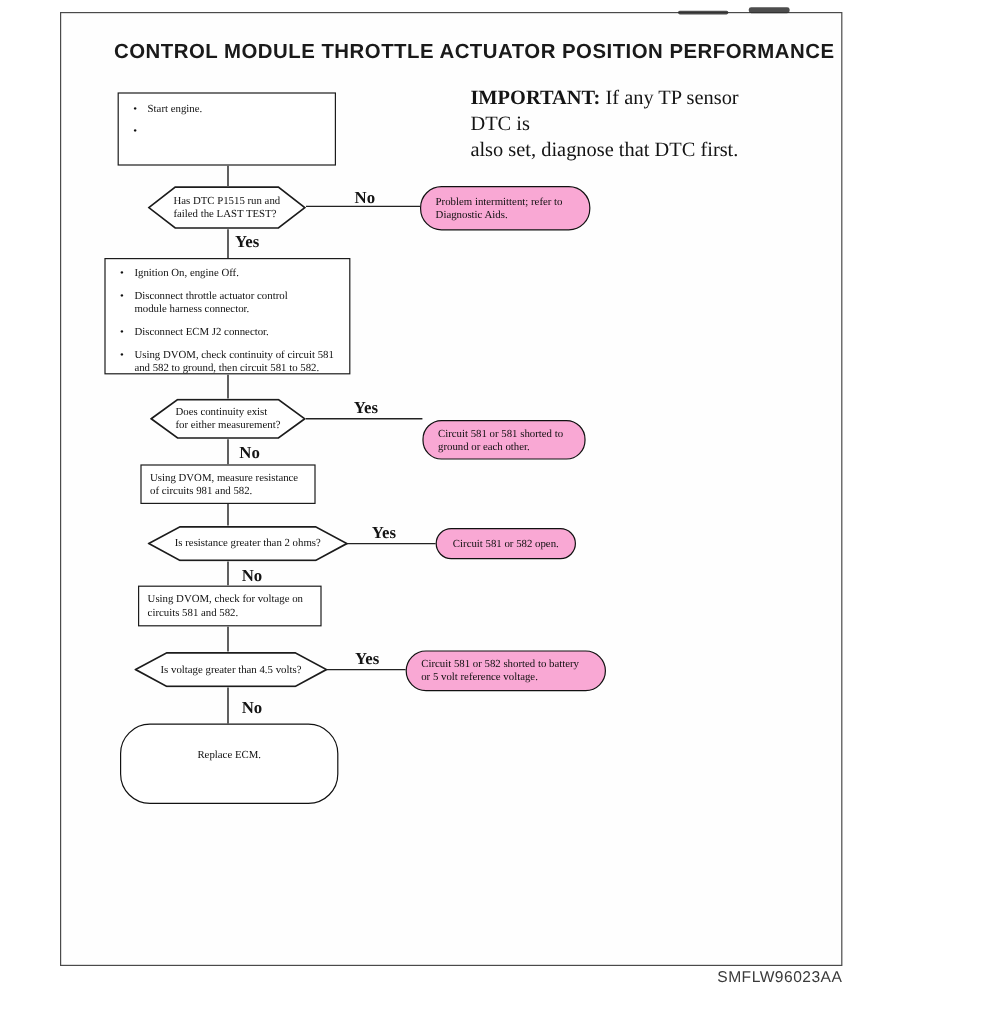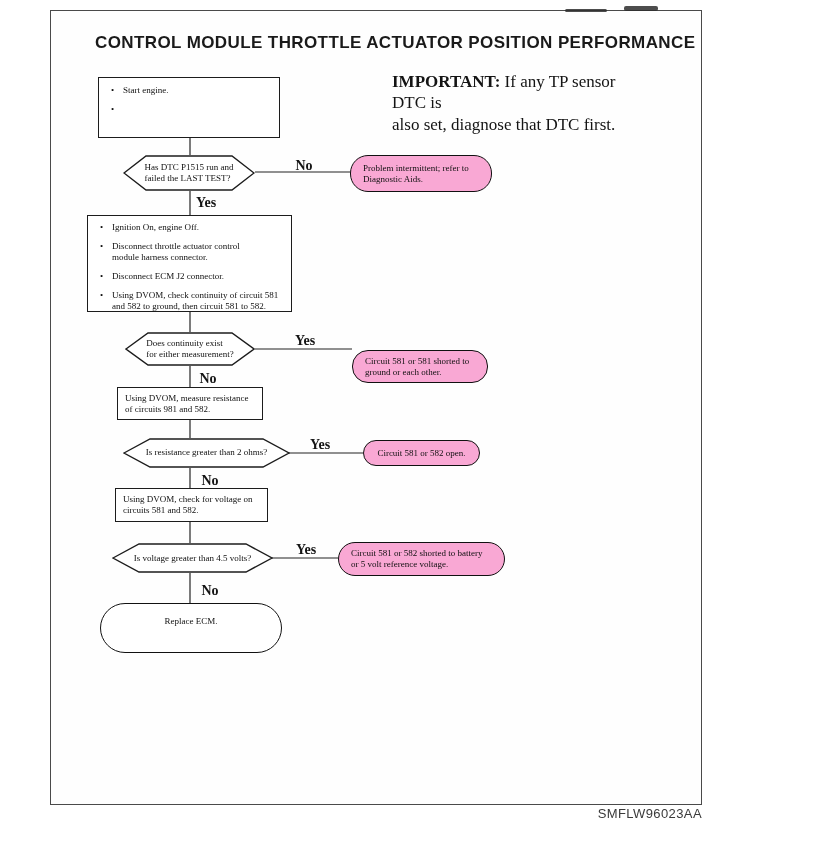--- a/index.html
+++ b/index.html
@@ -187,15 +187,15 @@
       <polygon points="1,15 27,1 134,1 160,15 134,29 27,29" fill="#fff" stroke="#1c1c1c" stroke-width="1.4"></polygon>
     </svg>
   <div class="dtext onectr">Is voltage greater than 4.5 volts?</div>
 </div>
 <div class="edge-label" style="left:288px;top:542px;">Yes</div>
 <div class="edge-label" style="left:192px;top:583px;">No</div>
 
 <div class="node oval padl" style="left:338px;top:542px;width:167px;height:34px;border-radius:17px;">Circuit 581 or 582 shorted to battery
 or 5 volt reference voltage.</div>
 
-<div class="node terminator" style="left:100px;top:603px;width:182px;height:50px;">Replace ECM.</div>
+<div class="node terminator" style="left:100px;top:603px;width:182px;height:67px;">Replace ECM.</div>
 
 <div class="abs doc-code">SMFLW96023AA</div>
 
 </body></html>

